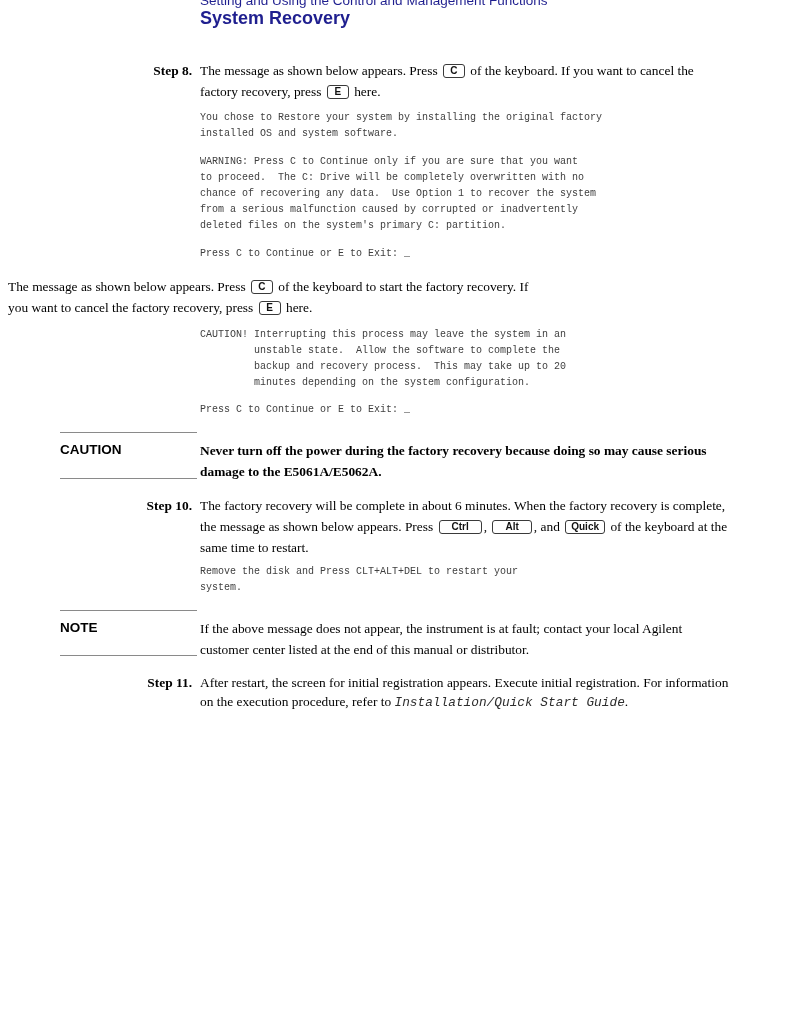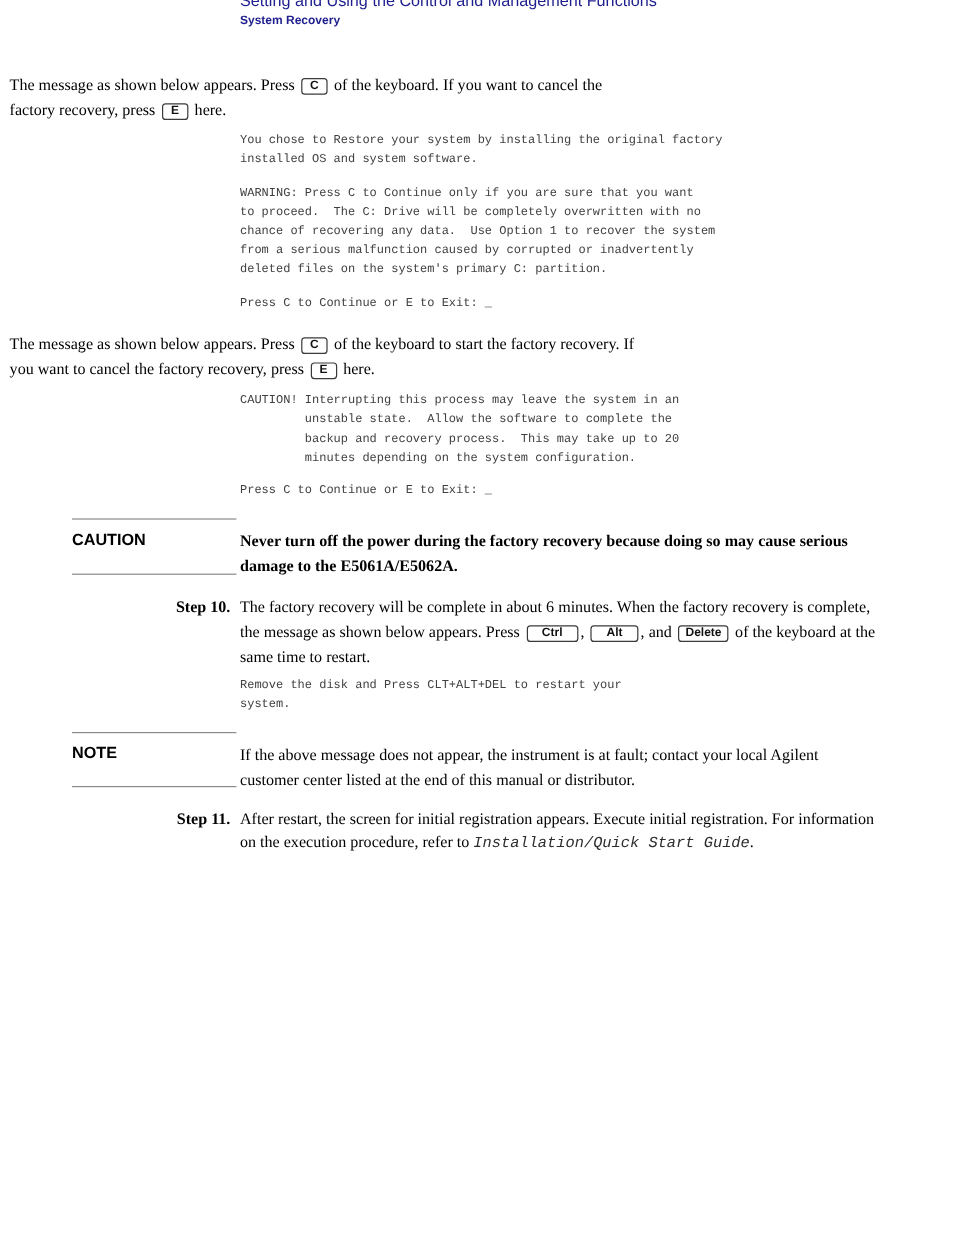--- a/index.html
+++ b/index.html
@@ -15,21 +15,21 @@
   
   .breadcrumb{
     left:200px;top:-7px;
     font-family:"Liberation Sans", sans-serif;
     font-size:13.5px;line-height:16px;
     color:#1f1f8f;white-space:nowrap;
   }
   .page-title{
     left:200px;top:9px;
     font-family:"Liberation Sans", sans-serif;
-    font-weight:bold;font-size:10px;line-height:18px;
+    font-weight:bold;font-size:18px;line-height:18px;
     color:#1f1f8f;white-space:nowrap;
   }
   
   .step-row{left:0;display:flex;align-items:flex-start;}
   .step-label{
     width:192px;flex:0 0 192px;
     text-align:right;
     font-weight:bold;font-size:13.4px;line-height:21px;
     white-space:nowrap;
   }
@@ -96,20 +96,21 @@
 </style>
 </head>
 <body>
 
 <div class="page">
 
   <div class="abs breadcrumb">Setting and Using the Control and Management Functions</div>
   <div class="abs page-title">System Recovery</div>
 
   <div class="abs step-row" style="top:60px">
+    <div class="step-label">Step 8.</div>
     <div class="step-body"><span>The message as shown below appears. Press</span> <span class="key">C</span> <span>of the keyboard. If you want to cancel the factory recovery, press</span> <span class="key">E</span> <span>here.</span></div>
   </div>
 
   <pre class="abs mono" style="top:110px">You chose to Restore your system by installing the original factory
 installed OS and system software.</pre>
 
   <pre class="abs mono" style="top:154px">WARNING: Press C to Continue only if you are sure that you want
 to proceed.  The C: Drive will be completely overwritten with no
 chance of recovering any data.  Use Option 1 to recover the system
 from a serious malfunction caused by corrupted or inadvertently
@@ -128,21 +129,21 @@
 
   <pre class="abs mono" style="top:402px">Press C to Continue or E to Exit: _</pre>
 
   <div class="abs adm-rule" style="top:432px"></div>
   <div class="abs adm-label" style="top:442px">CAUTION</div>
   <div class="abs adm-body bold" style="top:440px">Never turn off the power during the factory recovery because doing so may cause serious damage to the E5061A/E5062A.</div>
   <div class="abs adm-rule" style="top:478px"></div>
 
   <div class="abs step-row" style="top:495px">
     <div class="step-label">Step 10.</div>
-    <div class="step-body"><span>The factory recovery will be complete in about 6 minutes. When the factory recovery is complete, the message as shown below appears. Press</span> <span class="key key-wide">Ctrl</span><span>,</span> <span class="key key-wide">Alt</span><span>, and</span> <span class="key">Delete</span> <span>of the keyboard at the same time to restart.</span></div>
+    <div class="step-body"><span>The factory recovery will be complete in about 6 minutes. When the factory recovery is complete, the message as shown below appears. Press</span> <span class="key key-wide">Ctrl</span><span>,</span> <span class="key key-wide">Alt</span><span>, and</span> <span class="key">Quick</span> <span>of the keyboard at the same time to restart.</span></div>
   </div>
 
   <pre class="abs mono" style="top:564px">Remove the disk and Press CLT+ALT+DEL to restart your
 system.</pre>
 
   <div class="abs adm-rule" style="top:610px"></div>
   <div class="abs adm-label" style="top:620px">NOTE</div>
   <div class="abs adm-body" style="top:618px">If the above message does not appear, the instrument is at fault; contact your local Agilent customer center listed at the end of this manual or distributor.</div>
   <div class="abs adm-rule" style="top:655px"></div>
 

